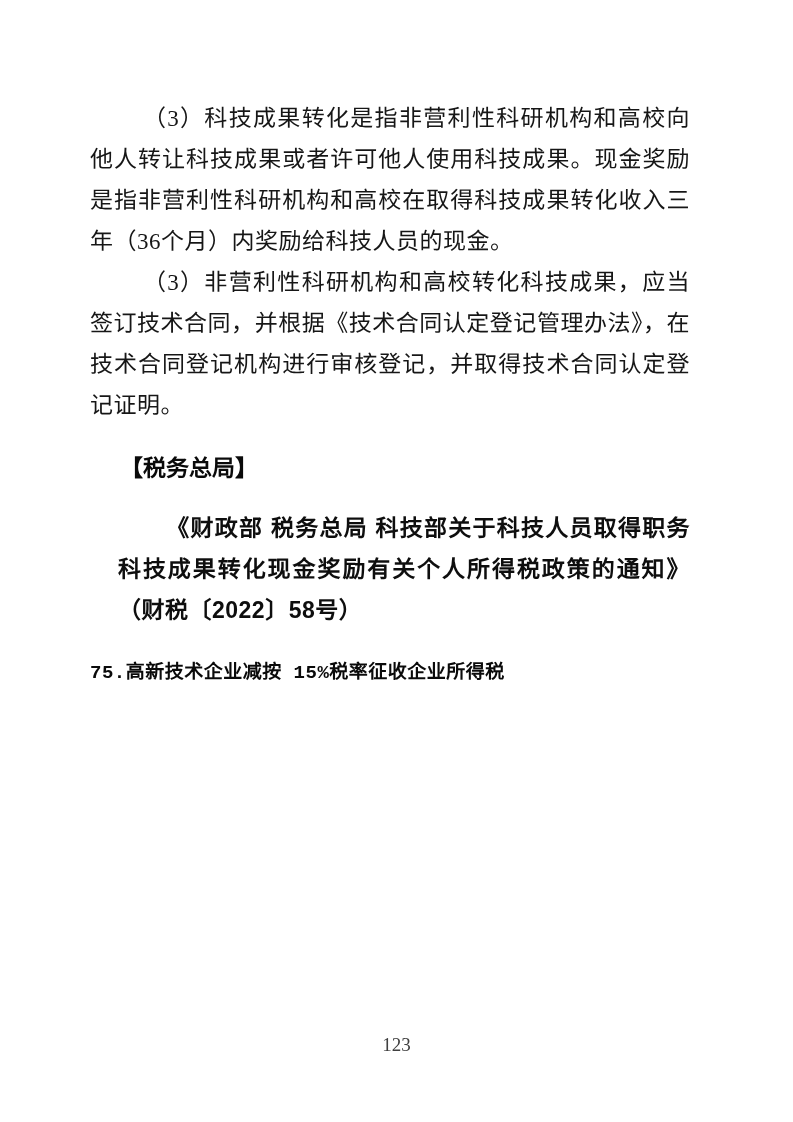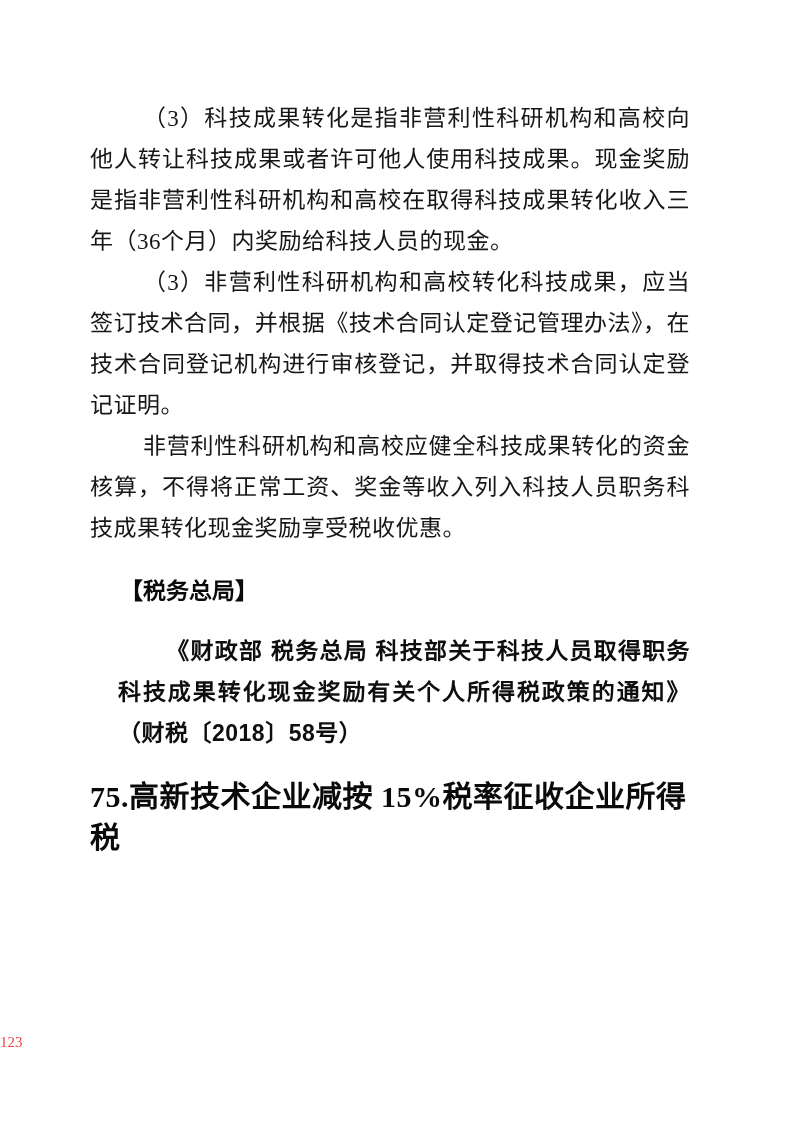--- a/index.html
+++ b/index.html
@@ -73,43 +73,43 @@
     font-family: "Liberation Serif", "DejaVu Serif", serif;
     font-weight: normal;
     font-size: 23px;
     line-height: 41px;
     letter-spacing: 0.5px;
     color: #161616;
   }
   
   .item-heading {
     margin: 22px 0 0 0;
-    font-family: Liberation Serif, serif;
+    font-family: Liberation Mono, monospace;
     font-weight: bold;
-    font-size: 30px;
+    font-size: 19px;
     line-height: 41px;
     letter-spacing: 0.5px;
     color: #0a0a0a;
   }
   .page-footer {
     position: absolute;
     left: 0;
     top: 1034px;
     width: 793px;
+    text-align: center;
     font-family: "Liberation Serif", "DejaVu Serif", serif;
-    font-size: 15px;
-    color: #ef4444;
+    font-size: 19px;
+    color: #404040;
   }
 </style>
 </head>
 <body>
 
 <div class="page">
   <div class="content">
     <p class="body-para first">（3）科技成果转化是指非营利性科研机构和高校向他人转让科技成果或者许可他人使用科技成果。现金奖励是指非营利性科研机构和高校在取得科技成果转化收入三年（36个月）内奖励给科技人员的现金。</p>
     <p class="body-para">（3）非营利性科研机构和高校转化科技成果，应当签订技术合同，并根据《技术合同认定登记管理办法》，在技术合同登记机构进行审核登记，并取得技术合同认定登记证明。</p>
-    <p class="body-para">非营利性科研机构和高校应健全科技成果转化的资金核算，不得将正常工资、奖金等收入列入科技人员职务科技成果转化现金奖励享受税收优惠。</p>
     <h3 class="policy-heading">【税务总局】</h3>
-    <p class="citation">《财政部 税务总局 科技部关于科技人员取得职务科技成果转化现金奖励有关个人所得税政策的通知》（财税〔2018〕58号）</p>
+    <p class="citation">《财政部 税务总局 科技部关于科技人员取得职务科技成果转化现金奖励有关个人所得税政策的通知》（财税〔2022〕58号）</p>
     <h3 class="item-heading">75.高新技术企业减按 15%税率征收企业所得税</h3>
   </div>
   <div class="page-footer">123</div>
 </div>
 
 </body></html>

